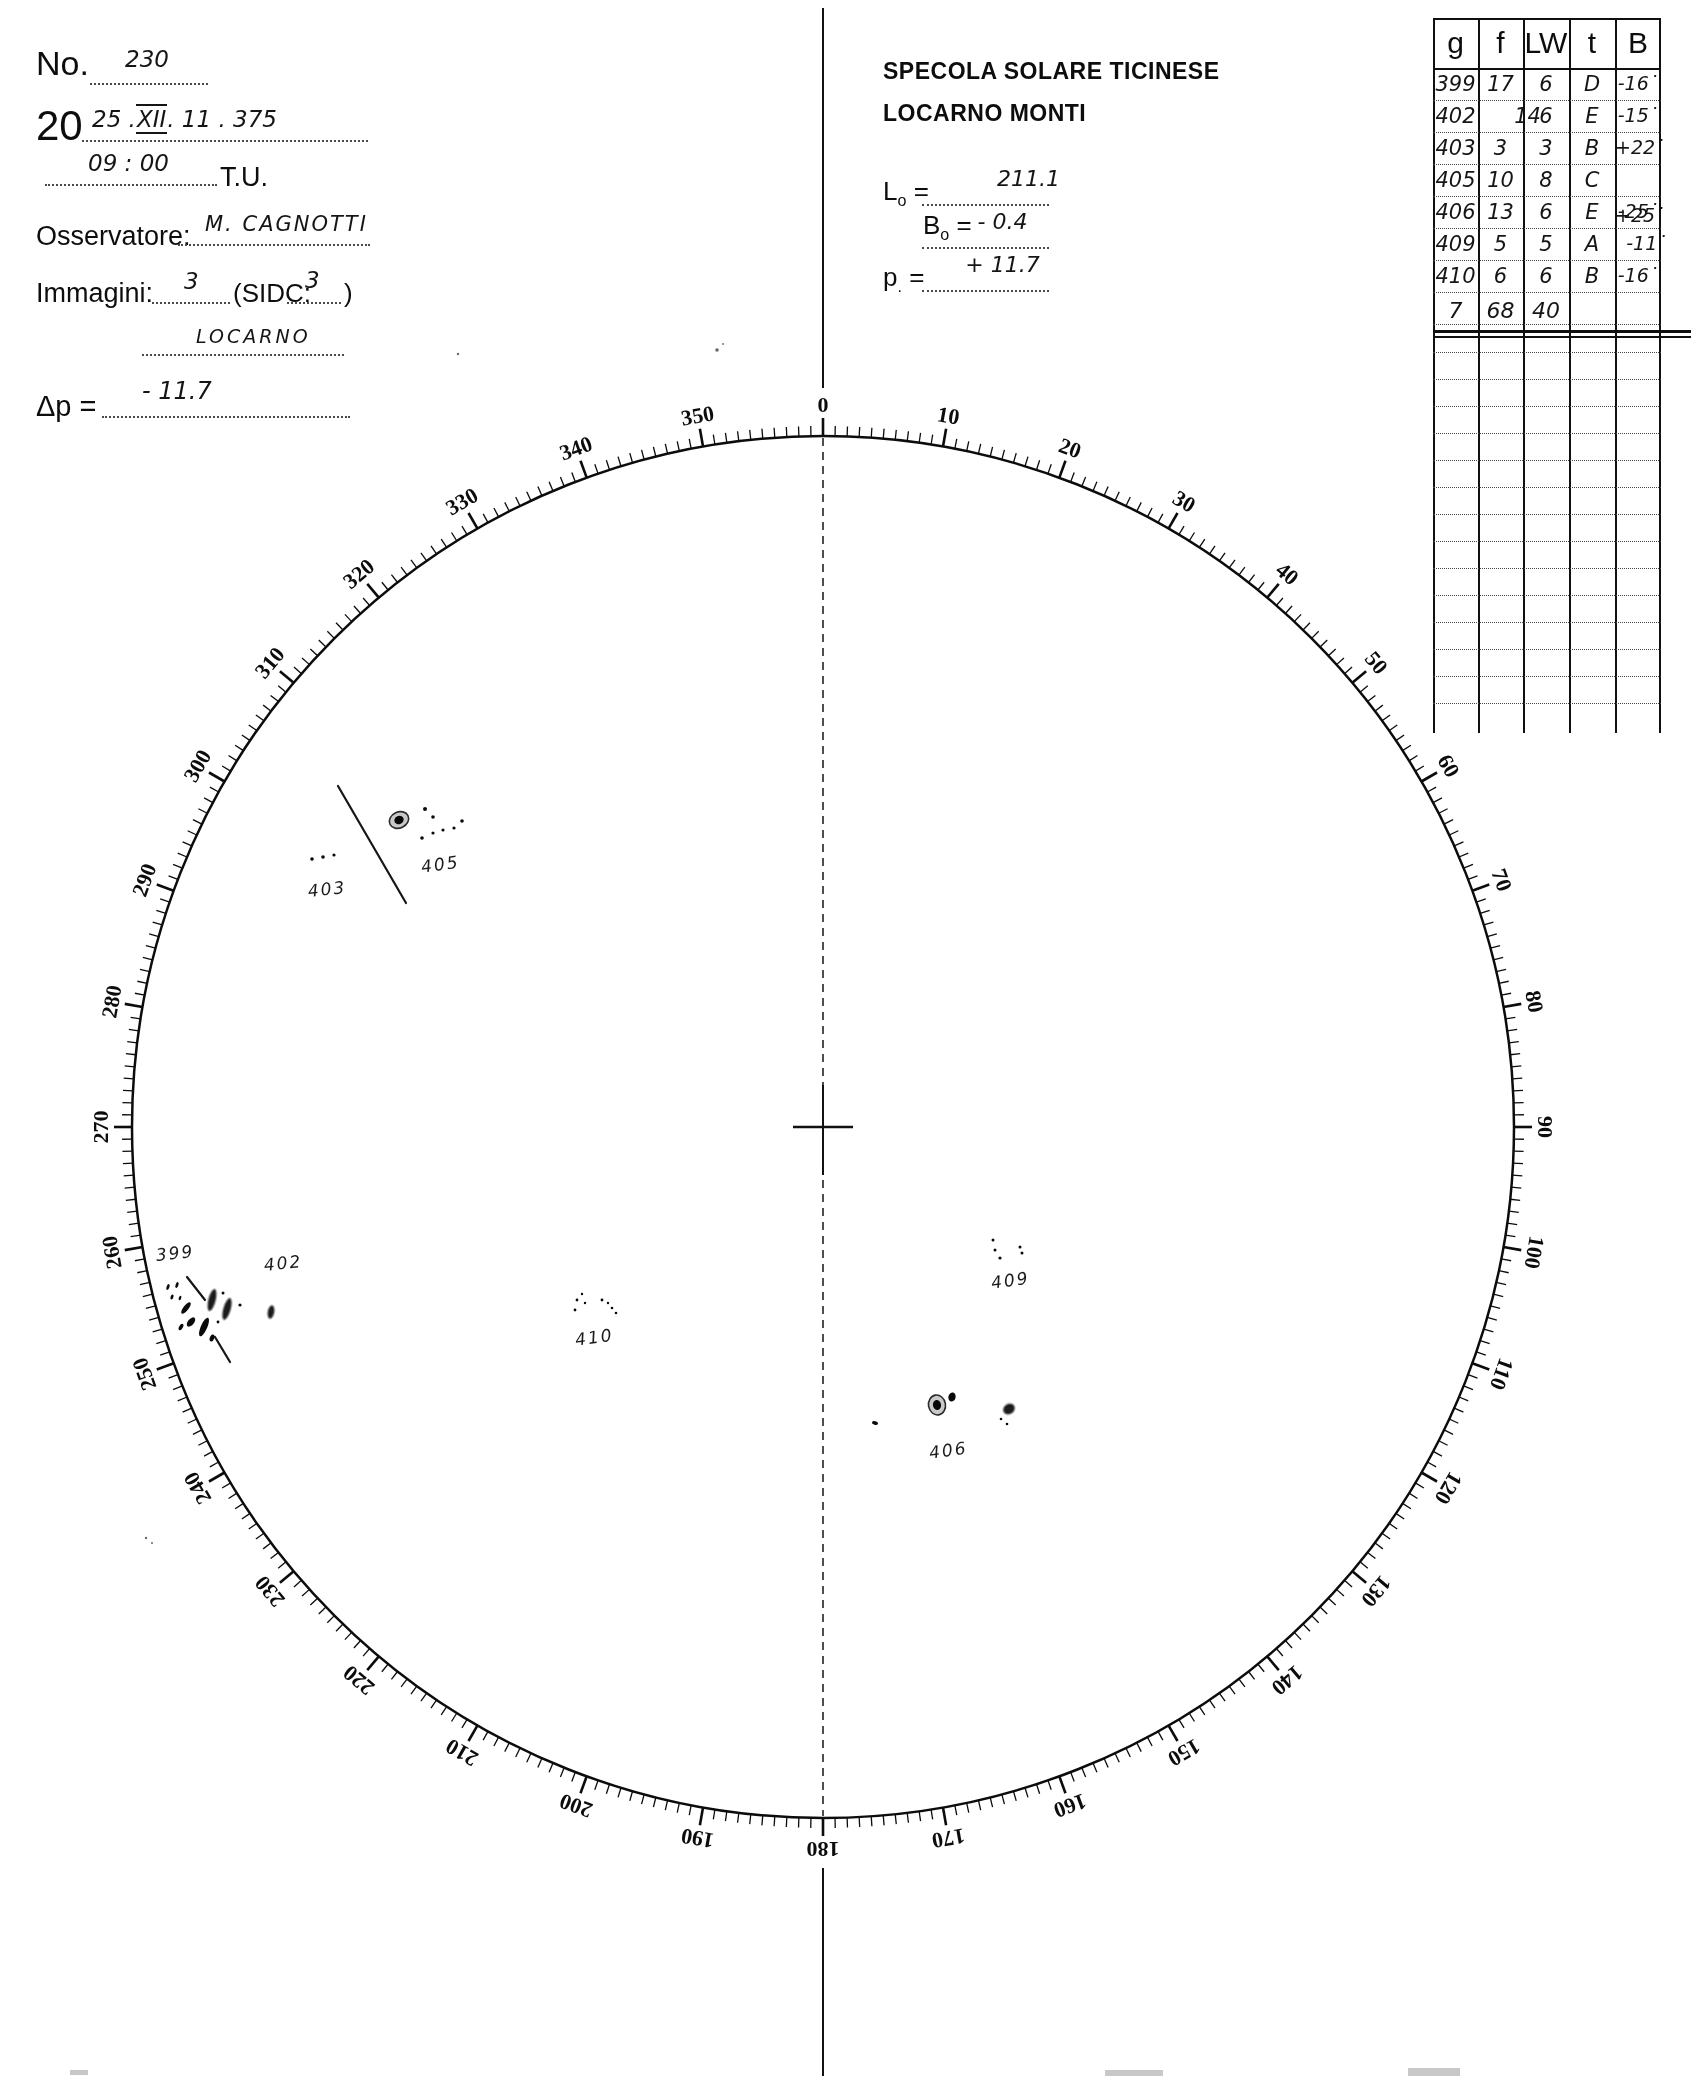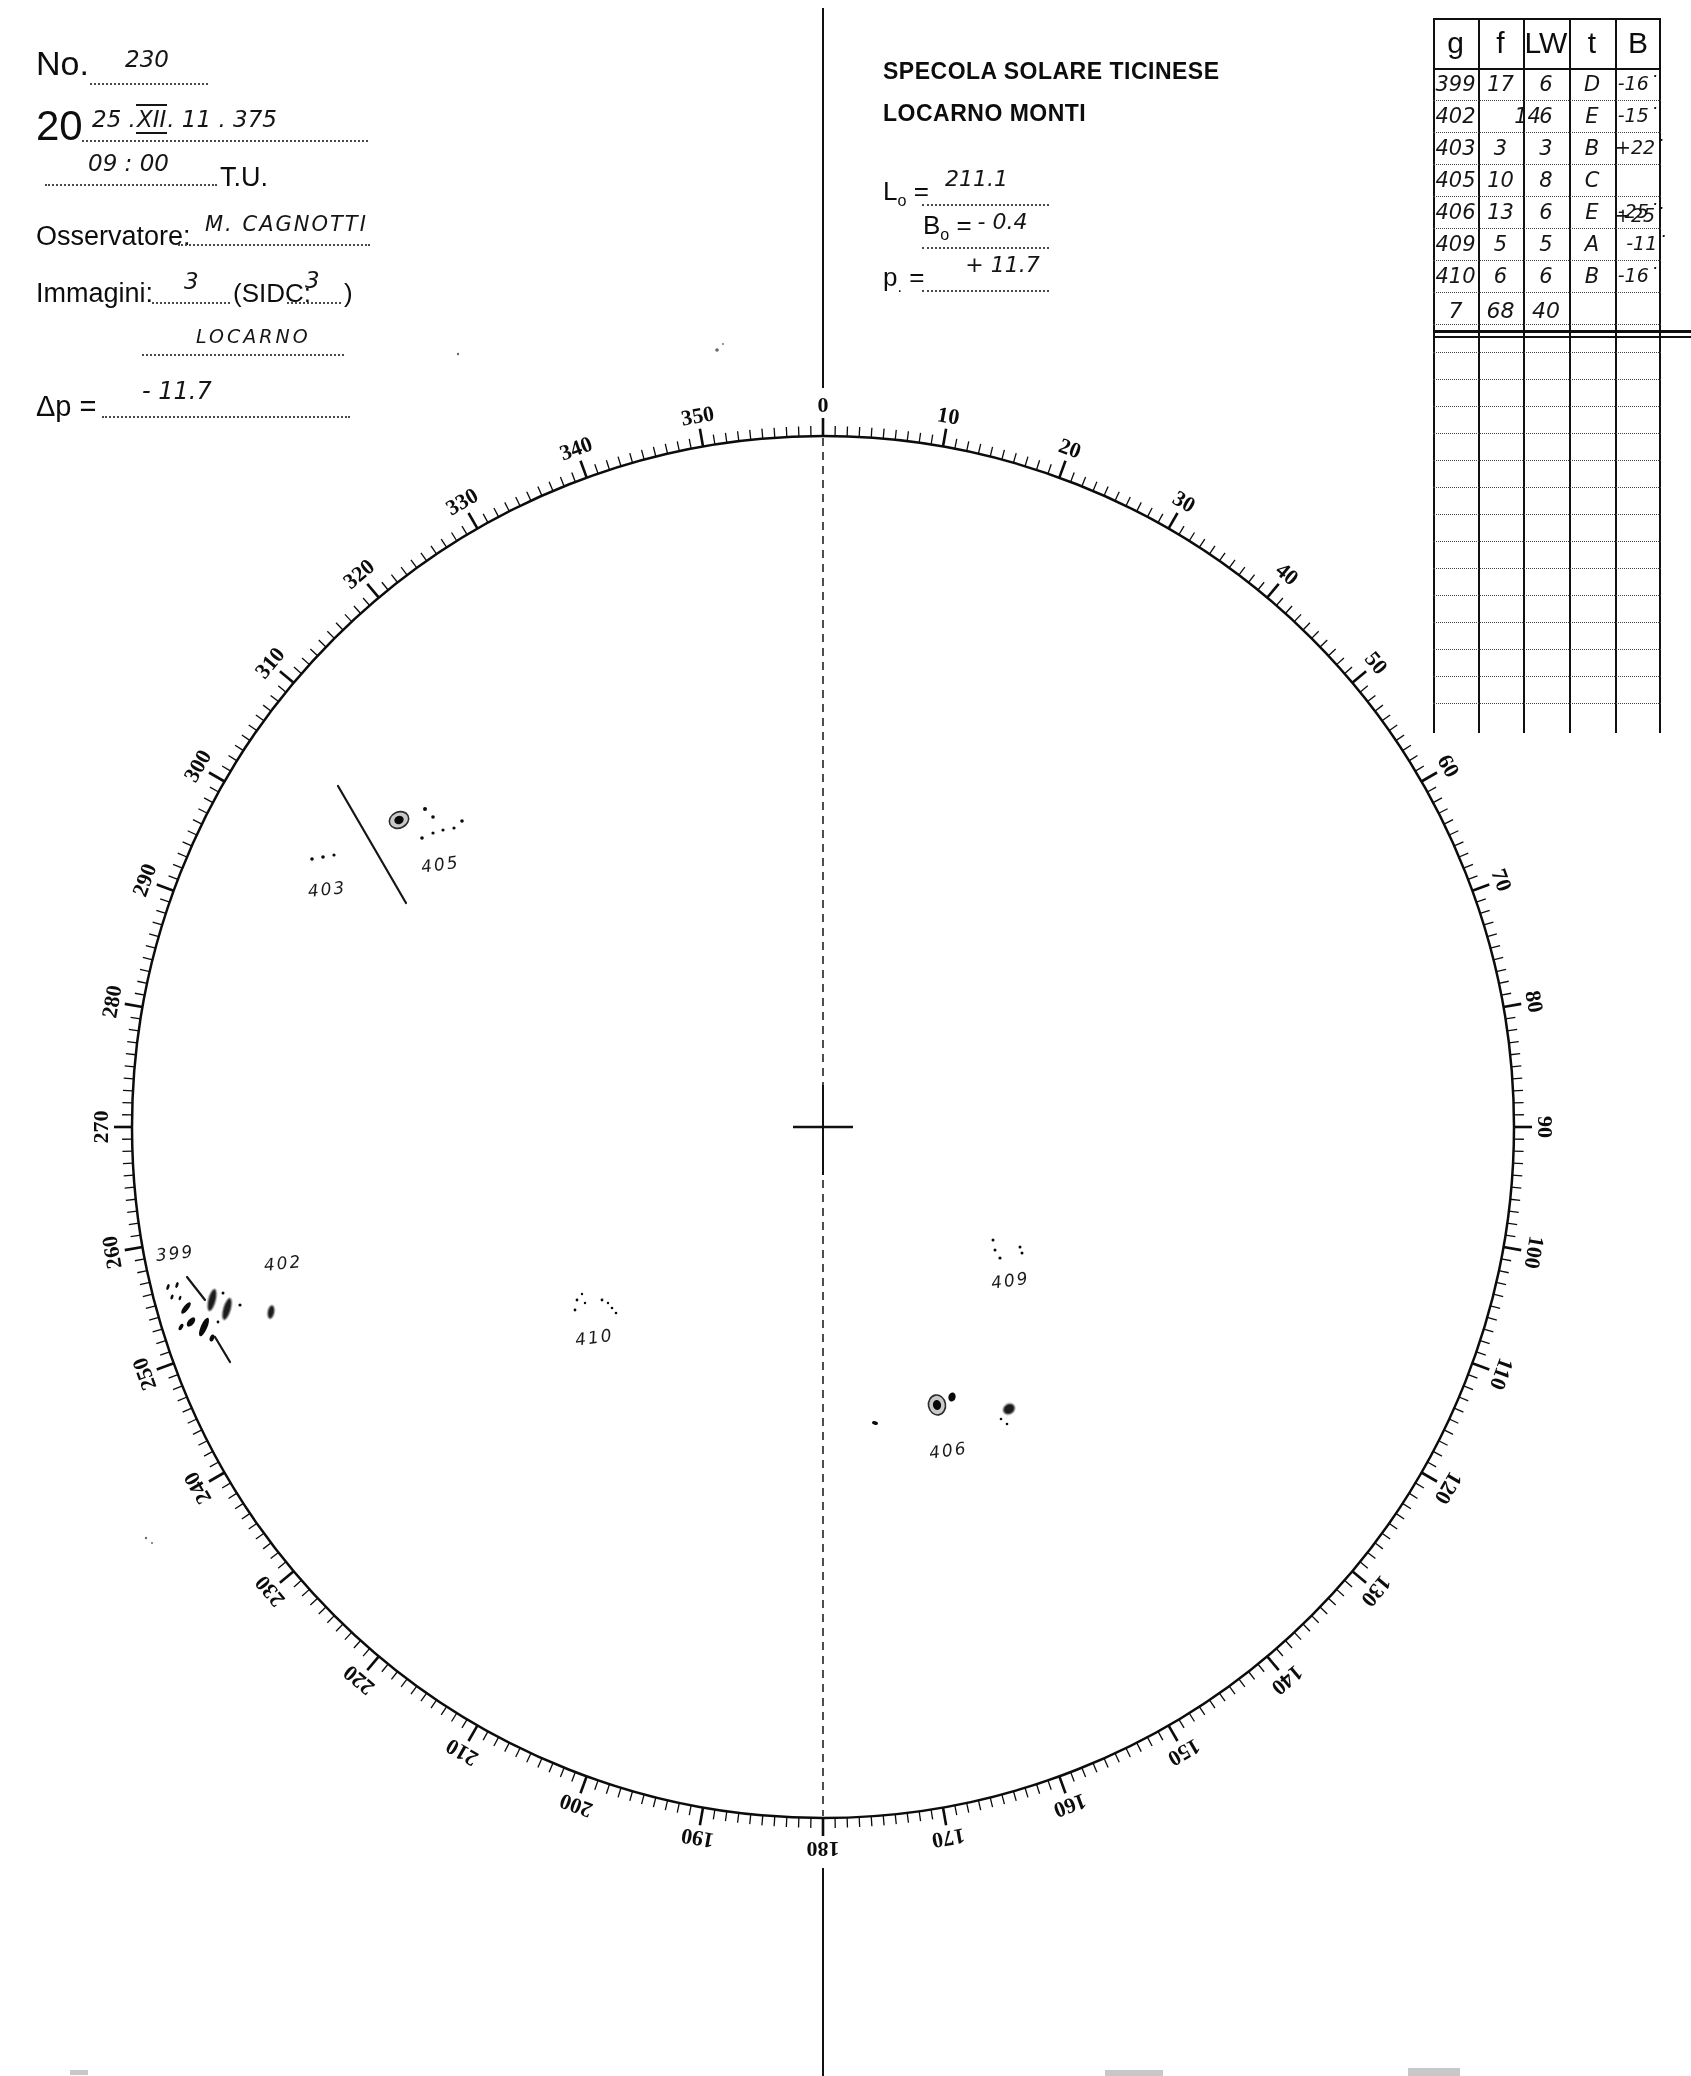--- a/index.html
+++ b/index.html
@@ -544,21 +544,21 @@
   <div class="dotline" style="left:102px;top:416px;width:248px;"></div>
 </div>
 
 <div>
   <div class="abs print bold" style="left:883px;top:58px;font-size:23px;letter-spacing:0.5px;">SPECOLA SOLARE TICINESE</div>
   <div class="abs print bold" style="left:883px;top:100px;font-size:23px;letter-spacing:0.5px;">LOCARNO MONTI</div>
 
   <div class="abs print" style="left:883px;top:176px;font-size:26px;">
     <span>L</span><sub>o</sub> <span>=</span>
   </div>
-  <div class="abs hand" style="left:945px;top:166px;width:115px;text-align:left;font-size:22px;">211.1</div>
+  <div class="abs hand" style="left:945px;top:166px;width:115px;text-align:right;font-size:22px;">211.1</div>
   <div class="dotline" style="left:922px;top:204px;width:127px;"></div>
 
   <div class="abs print" style="left:883px;top:210px;font-size:26px;margin-left:40px;">
     <span>B</span><sub>o</sub> <span>=</span>
   </div>
   <div class="abs hand" style="left:945px;top:209px;width:115px;text-align:center;font-size:22px;">- 0.4</div>
   <div class="dotline" style="left:922px;top:247px;width:127px;"></div>
 
   <div class="abs print" style="left:883px;top:262px;font-size:26px;">
     <span>p</span><sub>.</sub> <span>=</span>

